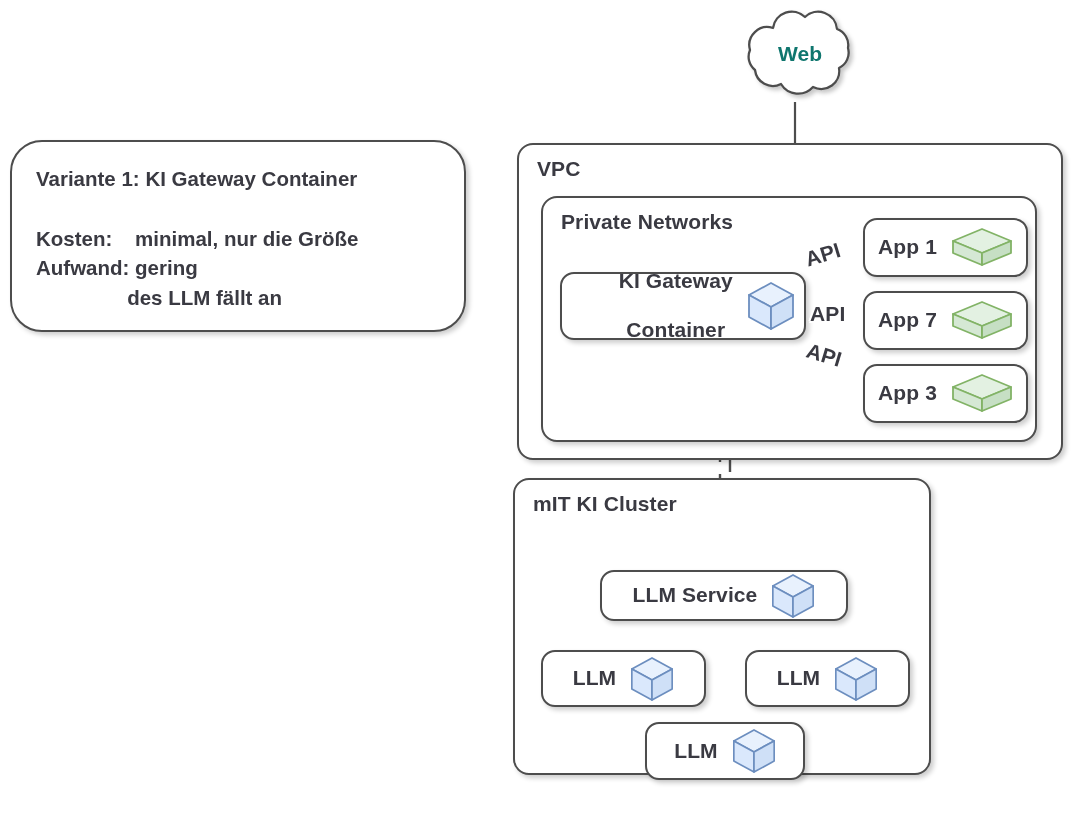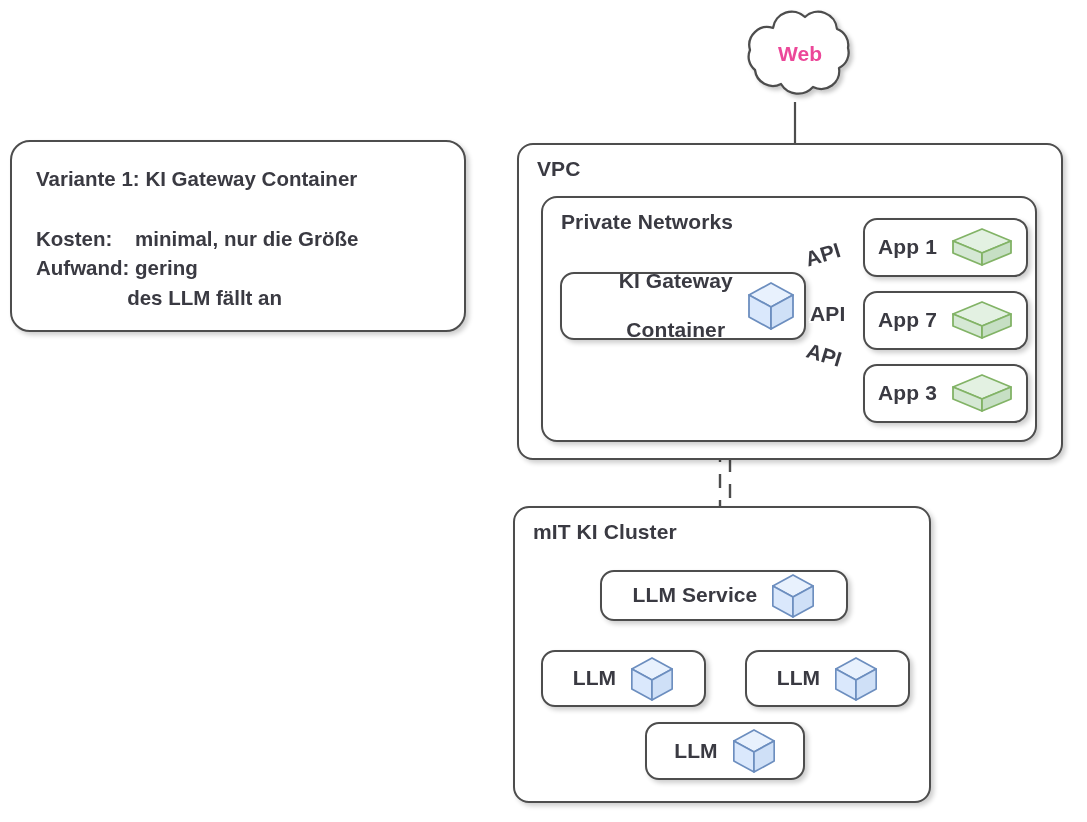--- a/index.html
+++ b/index.html
@@ -55,38 +55,38 @@
     font-size: 21px;
     line-height: 1.18;
   }
 
   
   #info-box {
     left: 10px;
     top: 140px;
     width: 456px;
     height: 192px;
-    border-radius: 20px;
+    border-radius: 32px;
   }
   #info-text {
     position: absolute;
     left: 24px;
     top: 22px;
     font-size: 20.5px;
     font-weight: bold;
     line-height: 1.0;
     color: #3a3a42;
   }
   #info-text .spacer { display:block; height: 30px; }
   #info-text .row { display: block; white-space: pre; line-height: 1.45; }
 
   
   #vpc-box        { left: 517px; top: 143px; width: 546px; height: 317px; }
   #private-net-box{ left: 541px; top: 196px; width: 496px; height: 246px; }
-  #cluster-box    { left: 513px; top: 506px; width: 418px; height: 297px; }
+  #cluster-box    { left: 513px; top: 478px; width: 418px; height: 297px; }
 
   
   #ki-gateway-box { left: 560px; top: 272px; width: 246px; height: 68px; }
   #app1-box       { left: 863px; top: 218px; width: 165px; height: 59px; }
   #app2-box       { left: 863px; top: 291px; width: 165px; height: 59px; }
   #app3-box       { left: 863px; top: 364px; width: 165px; height: 59px; }
   #llm-service-box{ left: 600px; top: 570px; width: 248px; height: 51px; }
   #llm-left-box   { left: 541px; top: 650px; width: 165px; height: 57px; }
   #llm-right-box  { left: 745px; top: 650px; width: 165px; height: 57px; }
   #llm-bottom-box { left: 645px; top: 722px; width: 160px; height: 58px; }
@@ -129,21 +129,21 @@
     height: 100px;
   }
   #web-cloud-label {
     position: absolute;
     left: 733px;
     top: 42px;
     width: 134px;
     text-align: center;
     font-size: 21px;
     font-weight: bold;
-    color: #ec4899;
+    color: #0f766e;
   }
 
   
   #connector-layer {
     position: absolute;
     left: 0; top: 0;
     width: 1087px;
     height: 822px;
     pointer-events: none;
   }

